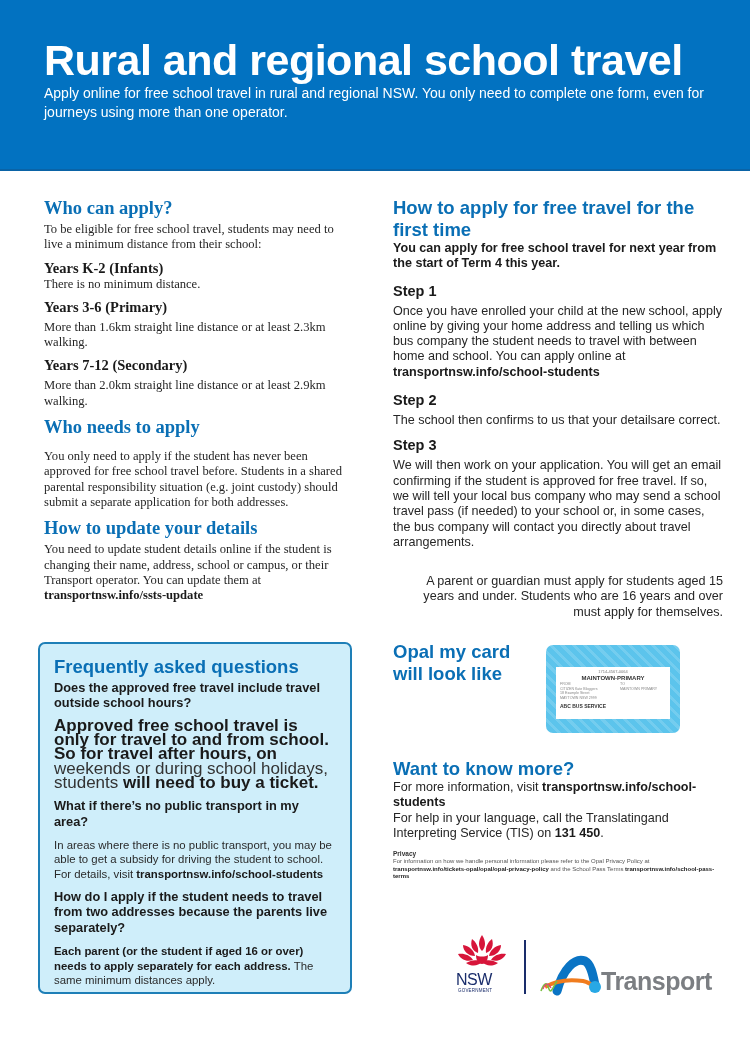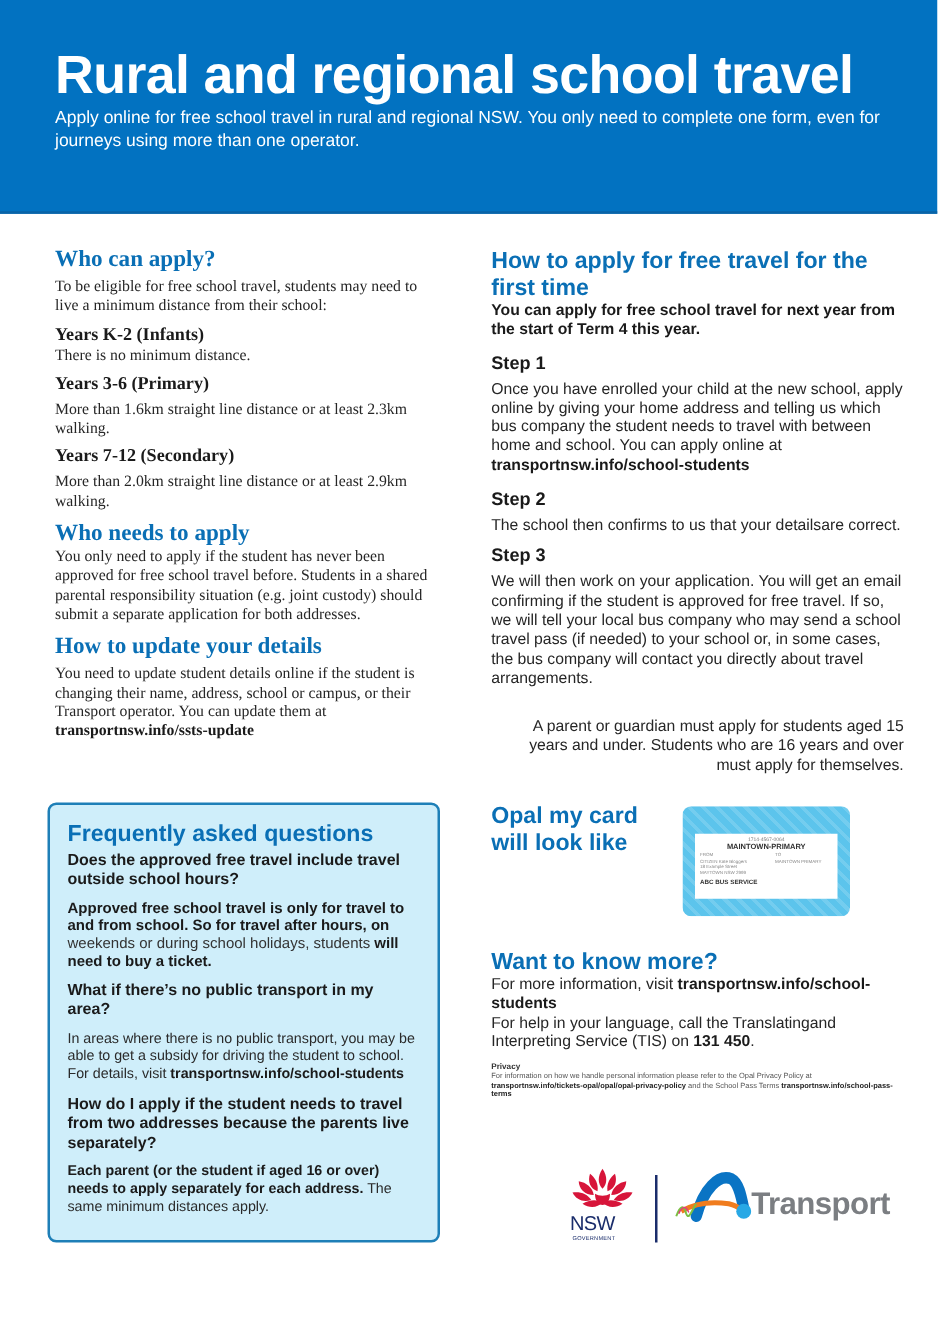--- a/index.html
+++ b/index.html
@@ -33,21 +33,21 @@
   h3.sub { font-size: 14.5px; font-weight: bold; color: #1a1a1a; line-height: 18px; }
 
   .faq {
     position: absolute; left: 38px; top: 642px; width: 314px; height: 352px;
     background: #cfeefa; border: 2px solid #1e7fb7; border-radius: 7px;
     padding: 12px 14px 0 14px;
   }
   .faq h2.sec { font-size: 18.5px; }
   .faq h3.q { font-size: 12.8px; font-weight: bold; color: #1a1a1a; line-height: 15.4px; }
   .faq p.a { font-size: 11.4px; line-height: 14.3px; color: #2a2a2a; }
-  .faq p.a.strong { font-weight: bold; color: #1a1a1a; font-size: 12px; }
+  .faq p.a.strong { font-weight: bold; color: #1a1a1a; font-size: 17px; }
   .faq p.a .plain { font-weight: normal; color: #333; }
   .faq p.a b { color: #1a1a1a; }
 
   .card-block { position: absolute; left: 393px; top: 641px; width: 330px; height: 100px; }
   .card-heading { position: absolute; left: 0; top: 0; width: 140px; color: #0a6fb5; font-size: 18.5px; font-weight: bold; line-height: 22px; }
   .card-img {
     position: absolute; left: 153px; top: 4px; width: 134px; height: 88px;
     background: #5cc4ec; border-radius: 7px;
     background-image: repeating-linear-gradient(45deg, rgba(255,255,255,0.15) 0 3px, transparent 3px 8px);
   }
@@ -64,21 +64,21 @@
   .privacy { position: absolute; left: 393px; top: 849px; width: 330px; }
   .privacy-title { font-size: 6.5px; font-weight: bold; color: #333; line-height: 9px; }
   .privacy-text { font-size: 6px; color: #555; line-height: 7.6px; }
   .privacy-text b { color: #222; }
 
   .logos { position: absolute; left: 452px; top: 933px; width: 270px; height: 70px; }
   .nsw-logo { position: absolute; left: 0; top: 0; width: 60px; height: 68px; }
   .nsw-text { position: absolute; left: 4px; top: 38px; font-size: 16px; font-weight: normal; color: #1a2d6b; letter-spacing: -0.5px; }
   .nsw-gov { position: absolute; left: 6px; top: 55px; font-size: 4.5px; color: #1a2d6b; letter-spacing: 0.2px; }
   .logo-divider { position: absolute; left: 72px; top: 7px; width: 2px; height: 54px; background: #1a2d6b; }
-  .transport-logo { position: absolute; left: 87px; top: 0; width: 180px; height: 50px; }
+  .transport-logo { position: absolute; left: 87px; top: 18px; width: 180px; height: 50px; }
   .transport-text { position: absolute; left: 62px; top: 16px; font-size: 25px; font-weight: bold; color: #7b7e82; letter-spacing: -0.5px; }
 </style>
 </head>
 <body>
 
 <div class="banner">
   <h1 class="banner-title">Rural and regional school travel</h1>
   <p class="banner-sub">Apply online for free school travel in rural and regional NSW. You only need to complete one form, even for journeys using more than one operator.</p>
 </div>
 
@@ -92,21 +92,21 @@
 
     <h3 class="sub" style="margin-top:6px;">Years 3-6 (Primary)</h3>
     <p class="body" style="margin-top:4px;">More than 1.6km straight line distance or at least 2.3km walking.</p>
 
     <h3 class="sub" style="margin-top:6px;">Years 7-12 (Secondary)</h3>
     <p class="body" style="margin-top:4px;">More than 2.0km straight line distance or at least 2.9km walking.</p>
   </section>
 
   <section style="margin-top:7px;">
     <h2 class="sec">Who needs to apply</h2>
-    <p class="body" style="margin-top:0;">You only need to apply if the student has never been approved for free school travel before. Students in a shared parental responsibility situation (e.g. joint custody) should submit a separate application for both addresses.</p>
+    <p class="body" style="margin-top:11px;">You only need to apply if the student has never been approved for free school travel before. Students in a shared parental responsibility situation (e.g. joint custody) should submit a separate application for both addresses.</p>
   </section>
 
   <section style="margin-top:7px;">
     <h2 class="sec">How to update your details</h2>
     <p class="body" style="margin-top:3px;"><span>You need to update student details online if the student is changing their name, address, school or campus, or their Transport operator. You can update them at </span><b>transportnsw.info/ssts-update</b></p>
   </section>
 </div>
 
 <div class="faq">
   <h2 class="sec">Frequently asked questions</h2>

